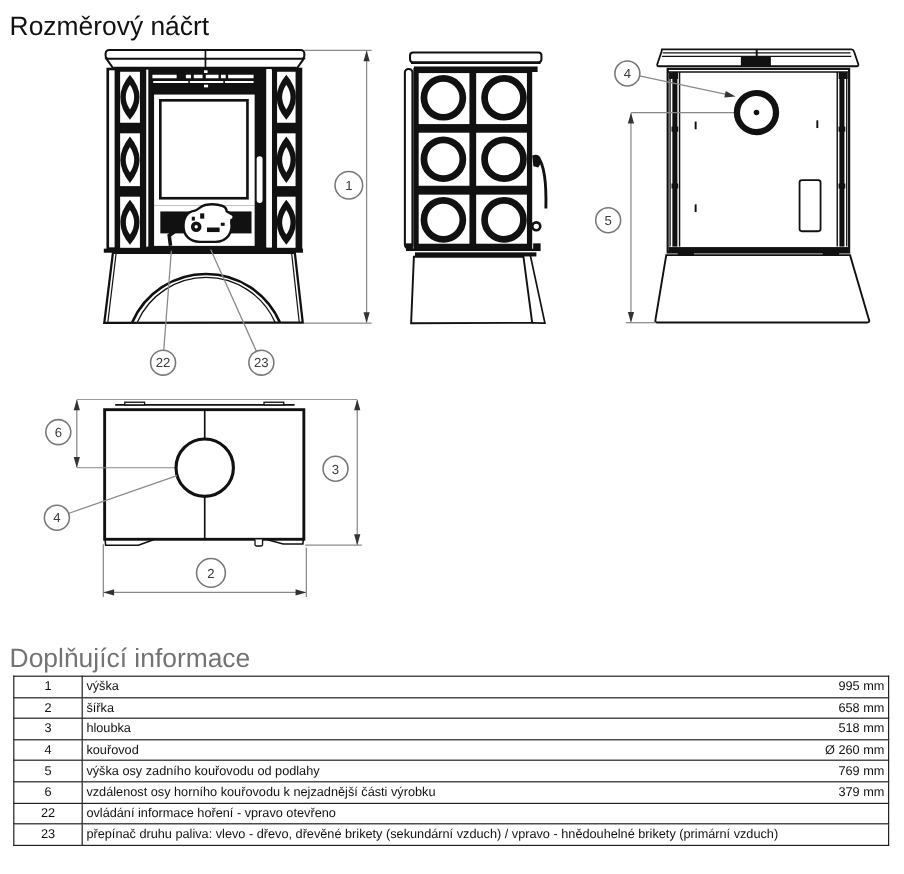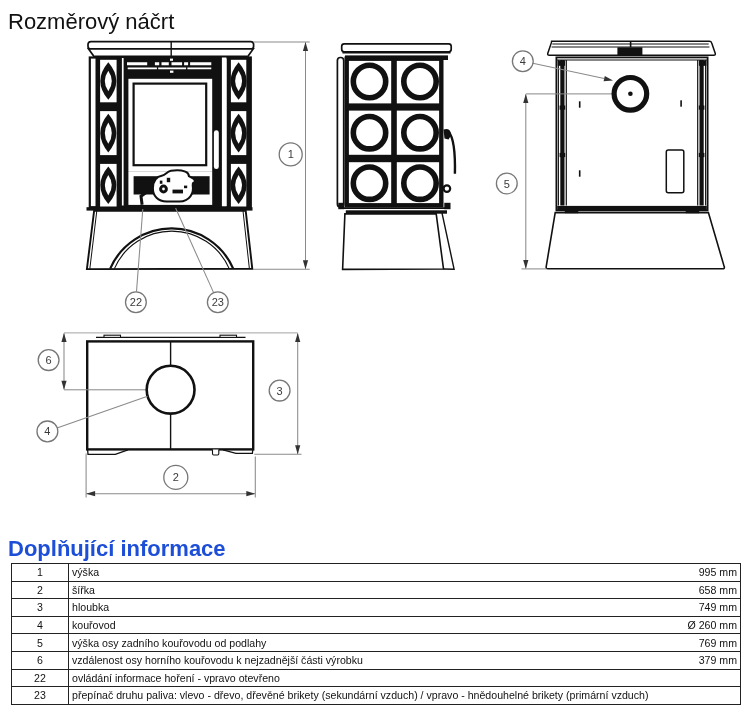--- a/index.html
+++ b/index.html
@@ -1,18 +1,18 @@
 <!DOCTYPE html>
 <html><head>
 <meta charset="utf-8">
 <style>
   html,body{margin:0;padding:0;background:#fff;width:753px;height:728px;overflow:hidden;}
   body{font-family:"Liberation Sans", sans-serif;position:relative;}
   .h1{position:absolute;left:8px;top:9.1px;font-size:22px;font-weight:normal;color:#111;letter-spacing:0px;}
-  .h2{position:absolute;left:8px;top:535.8px;font-size:22px;font-weight:bold;color:#1d4ed8;}
+  .h2{position:absolute;left:8px;top:535.8px;font-size:22px;font-weight:normal;color:#737373;}
   svg{position:absolute;left:0;top:0;}
   table.info{position:absolute;left:11px;top:563px;width:730px;border-collapse:collapse;table-layout:fixed;}
   table.info td{border:1px solid #222;font-size:10.6px;color:#111;padding:0 3px;height:16.6px;white-space:nowrap;overflow:hidden;}
   td.num{width:50px;text-align:center;padding:0;}
   td.val span.v{float:right;padding-left:19px;}
 </style>
 </head>
 <body>
 
 <div class="h1">Rozměrový náčrt</div>
@@ -320,21 +320,21 @@
       <tr>
         <td class="num">1</td>
         <td class="val">výška<span class="v">995 mm</span></td>
       </tr>
   <tr>
         <td class="num">2</td>
         <td class="val">šířka<span class="v">658 mm</span></td>
       </tr>
   <tr>
         <td class="num">3</td>
-        <td class="val">hloubka<span class="v">749 mm</span></td>
+        <td class="val">hloubka<span class="v">518 mm</span></td>
       </tr>
   <tr>
         <td class="num">4</td>
         <td class="val">kouřovod<span class="v">Ø 260 mm</span></td>
       </tr>
   <tr>
         <td class="num">5</td>
         <td class="val">výška osy zadního kouřovodu od podlahy<span class="v">769 mm</span></td>
       </tr>
   <tr>

